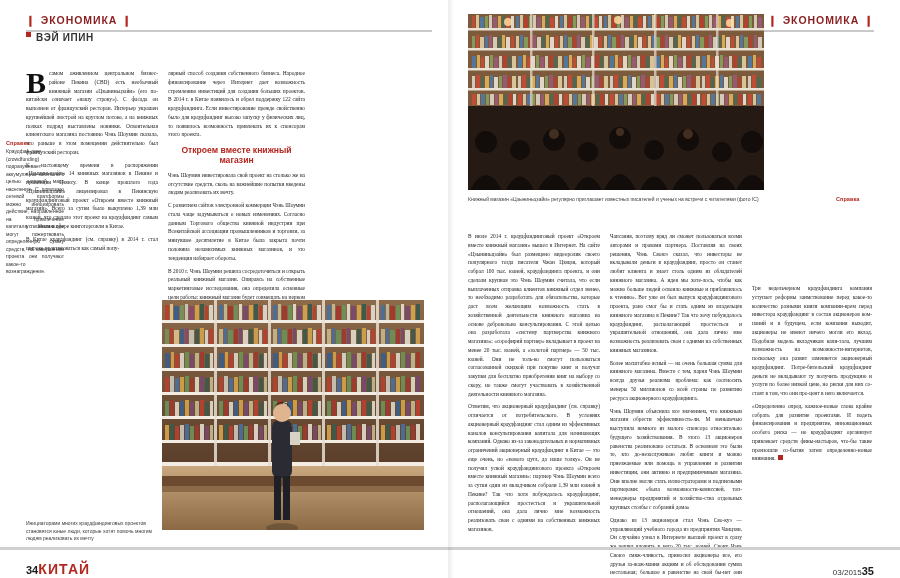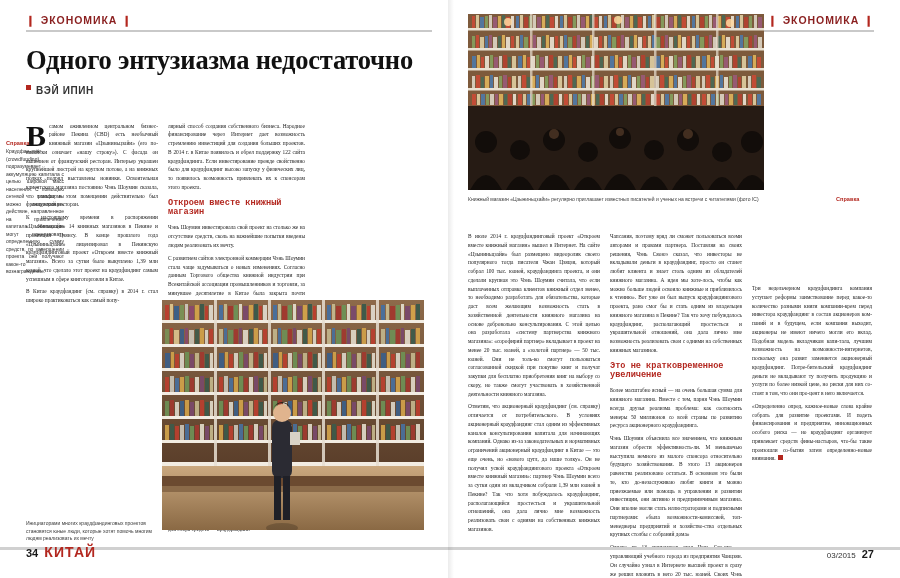--- a/index.html
+++ b/index.html
@@ -63,26 +63,27 @@
   .dropcap {
     float: left;
     font-family: "Liberation Serif", serif;
     font-weight: bold;
     font-size: 30px;
     line-height: 0.78;
     padding: 2px 3px 0 0;
     color: #111;
   }
   h3.sub {
-    font-family: Liberation Mono, monospace;
+    font-family: Liberation Sans, sans-serif;
     font-weight: bold;
     font-size: 8.6px;
     color: #b3271f;
     margin: 7px 0 5px 0;
     line-height: 1.15;
+    text-align: center;
   }
 
   
   .note {
     position: absolute;
     font-family: "Liberation Sans", sans-serif;
     color: #333;
   }
   .note .ttl {
     font-size: 5.6px; font-weight: bold; color: #b3271f; margin-bottom: 2px;
@@ -109,23 +110,23 @@
     left: 162px; top: 300px; width: 262px; height: 230px;
   }
   .ph-right {
     left: 18px; top: 14px; width: 296px; height: 176px;
   }
   .shelfwall { position:absolute; inset:0; }
 
   
   .footer-rule { position: absolute; left: 0; right: 0; bottom: 28px; height: 3px; background: #d0d0d0; }
   .folio {
-    position: absolute; bottom: 18px;
+    position: absolute; bottom: 1px;
     font-family: "Liberation Sans", sans-serif;
-    font-size: 9px; color: #333; display: flex; align-items: baseline; gap: 6px;
+    font-size: 9px; color: #333; display: flex; align-items: baseline; 
   }
   .folio.left { left: 26px; }
   .folio.right { right: 26px; }
   .folio .num { font-weight: bold; font-size: 11px; color: #1a1a1a; }
   .folio .mag { font-weight: bold; letter-spacing: .08em; font-size: 14px; color: #b3271f; }
   .folio .issue { font-size: 8px; color: #333; margin-top: 32px; }
 
   .gutter-shadow {
     position: absolute; left: 448px; top: 0; width: 6px; height: 578px;
     background: linear-gradient(to right, rgba(0,0,0,.08), rgba(0,0,0,0));
@@ -140,21 +141,20 @@
 
   <div class="page page-left">
 
     <div class="runhead">
       <span class="bar">❙</span>
       <span>ЭКОНОМИКА</span>
       <span class="bar">❙</span>
     </div>
     <div class="rule"></div>
 
-    <div class="headline">Одного энтузиазма недостаточно</div>
 
     <div class="byline">
       <span class="sq"></span>
       <span>ВЭЙ ИПИН</span>
     </div>
 
     <div class="cols">
       <div class="col">
         <p class="body dropcap-para"><span class="dropcap">В</span><span>самом оживленном центральном бизнес-районе Пекина (CBD) есть необычный книжный магазин «Цзыниньцзайи» (его по-китайски означает «нашу строку»). С фасада он выполнен от французский ресторан. Интерьер украшен крупнейшей люстрой на круглом потоке, а на книжных полках подряд выставлены новинки. Освоительная клиентского магазина постоянно Чэнь Шоумин сказала, что раньше в этом помещении действительно был французский ресторан.</span></p>
         <p class="body">К настоящему времени в распоряжении «Цзыниньцзайи» 14 книжных магазинов в Пекине и провинции Цзянсу. В конце прошлого года «Цзыниньцзайи» лицензировал в Пекинскую краудфандинговый проект «Откроем вместе книжный магазин». Всего за сутки было выкуплено 1,39 млн юаней, что сделало этот проект на краудфандинг самым успешным в сфере книготорговли в Китае.</p>
@@ -944,37 +944,36 @@
 
     <div class="caption cap-right">Книжный магазин «Цзыниньцзайи» регулярно приглашает известных писателей и ученых на встречи с читателями (фото IC)</div>
 
     <div class="cols" style="margin-top:200px">
       <div class="col">
         <p class="body">В июле 2014 г. краудфандинговый проект «Откроем вместе книжный магазин» вышел в Интернет. На сайте «Цзыниньцзайи» был размещено видеоролик своего популярного тогда писателя Чжан Цзяцзя, который собрал 100 тыс. юаней, краудфандинга проекта, и они сделали крупная это Чэнь Шоумин считала, что если выплаченных отправка клиентов книжный отдел менее, то необходимо разработать для обязательства, которые даст всем желающим возможность стать в хозяйственной деятельности книжного магазина на основе добровольно консультирования. С этой целью она разработала «систему партнерства книжного магазина»: «сорофирий партнер» вкладывает в проект на менее 20 тыс. юаней, а «золотой партнер» — 50 тыс. юаней. Они не толь-ко смогут пользоваться согласованной скидкой при покупке книг и получат закупки для бесплатно приобретения книг на выбору со скору, но также смогут участвовать в хозяйственной деятельности книжного магазина.</p>
         <p class="body">Отметим, что акционерный краудфандинг (см. справку) отличается от потребительского. В условиях акционерный краудфандинг стал одним из эффективных каналов консультирования капитала для начинающих компаний. Однако из-за законодательных и нормативных ограничений акционерный краудфандинг в Китае — это еще очень, но «нового цугл, да наше толку». Он не получил усвой краудфандингового проекта «Откроем вместе книжный магазин»: партнер Чэнь Шоумин всего за сутки один из вкладчиком собрали 1,39 млн юаней в Пекине? Так что хотя побуждалось краудфандинг, располагающийся простесться и украшительной отношений, она дала лично мне возможность реализовать свои с одними на собственных книжных магазинов.</p>
       </div>
       <div class="col">
         <p class="body">Чапсания, поэтому вряд ли сможет пользоваться всеми авторами и правами партнера. Поставляя на своих решения, Чэнь Сяоюэ сказал, что инвесторы не вкладывали деньги в краудфандинг, просто он станет любит клиента и знает столь одним из обладателей книжного магазина. А идея мы хоте-лось, чтобы как можно больше людей освоило книжные и приблизилось к чтению». Вот уже он был выпуск краудфандингового проекта, рано смог бы и стать одним из владельцев книжного магазина в Пекине? Так что хочу побуждалось краудфандинг, располагающий простесться и украшительной отношений, она дала лично мне возможность реализовать свои с одними на собственных книжных магазинов.</p>
-        <h3 class="sub">Это не кратковременное увеличение</h3>
         <p class="body">Более масштабно ясный — на очень большая сумма для книжного магазина. Вместе с тем, парня Чэнь Шоумин всегда друзья реализма проблема: как соотносить менеры 50 миллионов со всей страны по развитию ресурса акционерного краудфандинга.</p>
         <p class="body">Чэнь Шоумин объяснила все значением, что книжным магазин обрести эффективность-ли. М меньшечью выступила немного из малого спонсора относительно будущего хозяйствования. В этого 13 акционеров равенства реализовано остаться. В основном это были те, кто до-незаслуживаю любят книги и можно приезжаемые или помощь в управлении и развитии инвестиции, они активно и предприимчивым магазина. Они вполне могли стать иллюстраторами и подписными партнерами: «была возможности-комиссией, топ-менеджеры предприятий и хозяйство-ства отдельных крупных столбы с собраний дома»</p>
         <p class="body">Однако из 13 акционеров стал Чэнь Сяо-куэ — управляющий учебного города из предприятия Чанцзян. Он случайно узнал в Интернете высшей проект в сразу же решил вложить в него 20 тыс. юаней. Своих Чэнь Сяоюэ смяж-чливость, приносил акционеры все, его друзья за-жаж-мания акциям и об обследовании сумма нестальная; большое в равенстве на свой бы-нет они отпрыгает в Пекине, и он узнал в прочитании</p>
       </div>
       <div class="col" style="width:120px">
         <div style="height:52px"></div>
         <p class="body">Три недельчерном краудфандинга компания уступает реформы заимствование перед какое-то количество разными книги компании-крем перед инвестора краудфандинг в состав акционеров ком-паний и в будущем, если компания выходит, акционеры не имеют ничего могли его вклад. Подобная модель вкладчикам капи-тала, лучшим возможность на возможности-интернетов, поскольку она развит заменяется акционерный краудфандинг. Потре-бительский краудфандинг деньги не вкладывают ту получить продукцию и услуги по более низкой цене, но риски для них со-стоят в том, что они про-цент в него включается.</p>
         <p class="body"><span>«Определенно опред, кажное-новые слова крайне собрать для развитие проектами. И подеть финансирования и предприятие, инновационных особого риска — но краудфандинг организует привлекает средств фины-настыров, что-бы такие произошли со-бытия затем определенно-новые внимания.</span><span class="endmark"></span></p>
       </div>
     </div>
 
     <div class="note note-right">
       <div class="ttl">Справка</div>
     </div>
 
     <div class="footer-rule"></div>
     <div class="folio right">
       <span class="issue">03/2015</span>
-      <span class="num">27</span>
+      <span class="num">35</span>
     </div>
   </div>
 
   <div class="gutter-shadow"></div>
 </div>
 
 </body></html>

